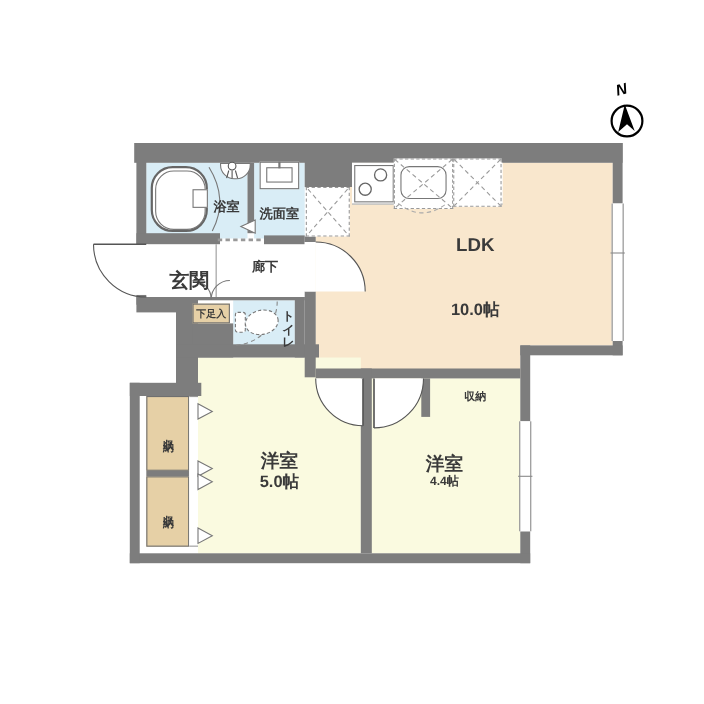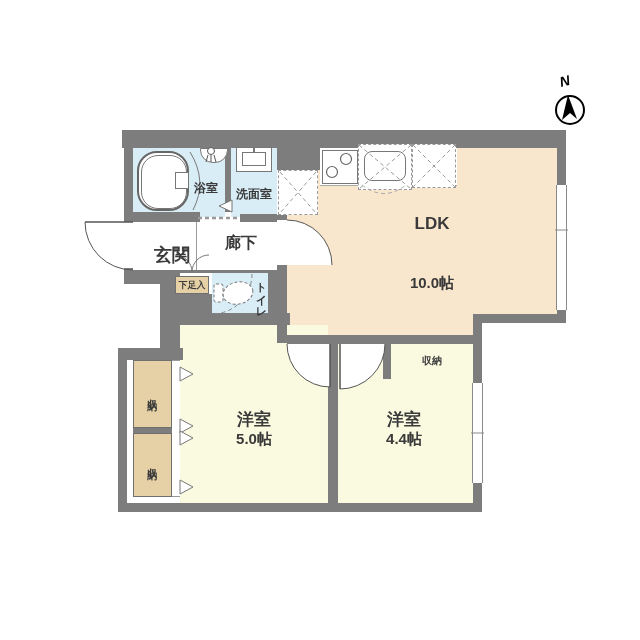--- a/index.html
+++ b/index.html
@@ -171,26 +171,26 @@
   <div class="lbl" style="left:432px;top:252px;font-size:17px;">
     <span class="ln">LDK</span>
     <span class="ln" style="font-size:15px;margin-top:40px;">10.0帖</span>
   </div>
   <div class="lbl" style="left:254px;top:428px;font-size:17px;">
     <span class="ln">洋室</span>
     <span class="ln" style="font-size:15px;">5.0帖</span>
   </div>
   <div class="lbl" style="left:404px;top:428px;font-size:17px;">
     <span class="ln">洋室</span>
-    <span class="ln" style="font-size:15px;">4.4帖</span>
+    <span class="ln" style="font-size:11px;">4.4帖</span>
   </div>
   <div class="lbl" style="left:206px;top:189px;font-size:12px;text-align:center;">浴室</div>
   <div class="lbl" style="left:254px;top:195px;font-size:12px;">洗面室</div>
   <div class="lbl" style="left:172px;top:255px;font-size:18px;">玄関</div>
-  <div class="lbl" style="left:241px;top:243px;font-size:16px;">廊下</div>
+  <div class="lbl" style="left:241px;top:243px;font-size:12px;">廊下</div>
   <div class="lbl vert" style="left:261px;top:293px;font-size:11px;letter-spacing:0;">トイレ</div>
   <div class="lbl" style="left:192px;top:285px;font-size:9px;">下足入</div>
   <div class="lbl vert" style="left:152px;top:393px;font-size:10px;">収納</div>
   <div class="lbl vert" style="left:152px;top:462px;font-size:10px;">収納</div>
   <div class="lbl" style="left:432px;top:361px;font-size:10px;">収納</div>
 
   <svg id="compass" width="52" height="58" viewBox="0 0 52 58">
     <circle cx="25" cy="38" r="14" fill="#fff" stroke="#000" stroke-width="2"></circle>
     <polygon points="23,23 32,47 25,41 17,48" fill="#000"></polygon>
     <text x="15" y="14" font-size="14" font-style="italic" font-weight="bold" fill="#000" transform="rotate(-14 20 10)">N</text>

